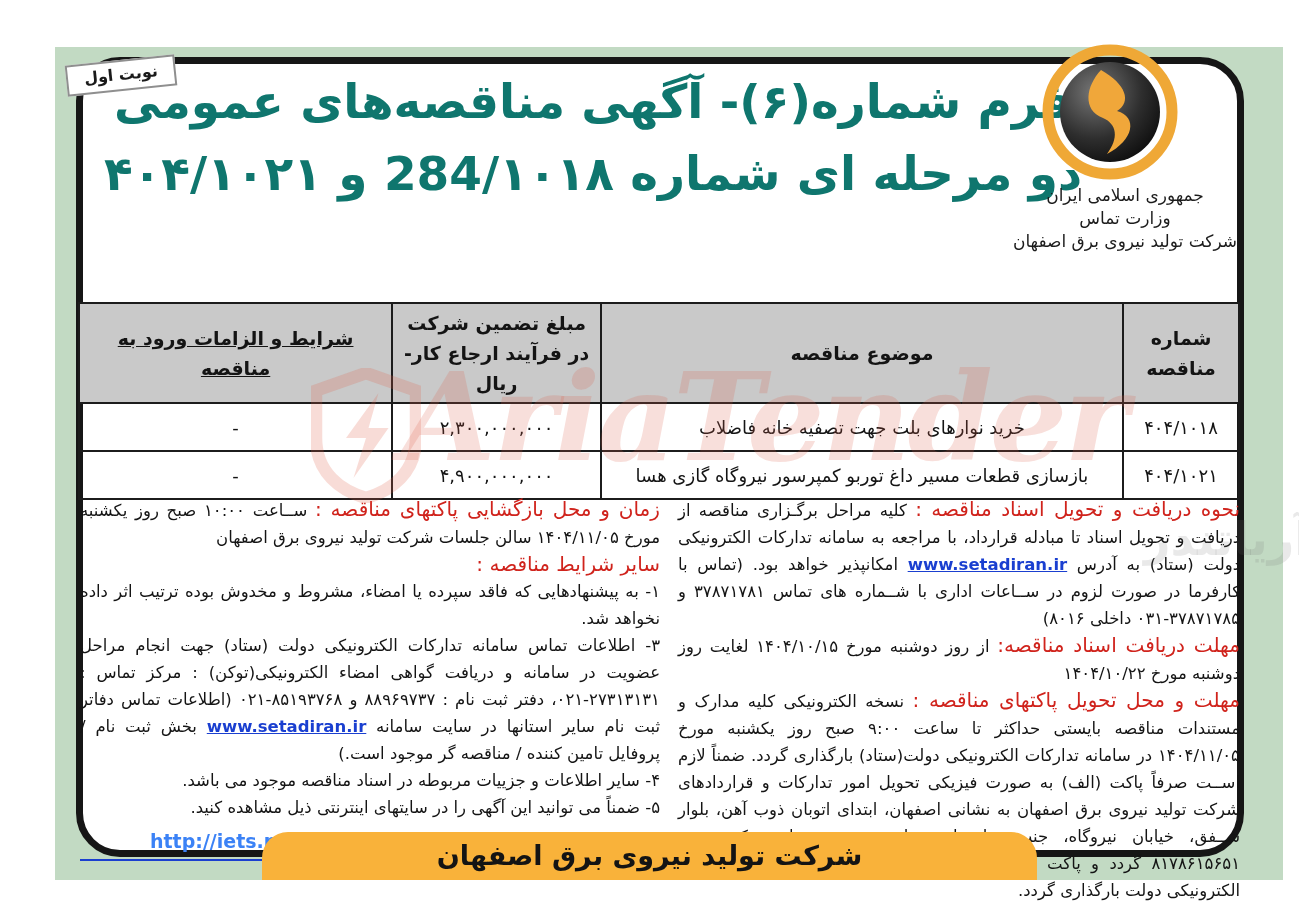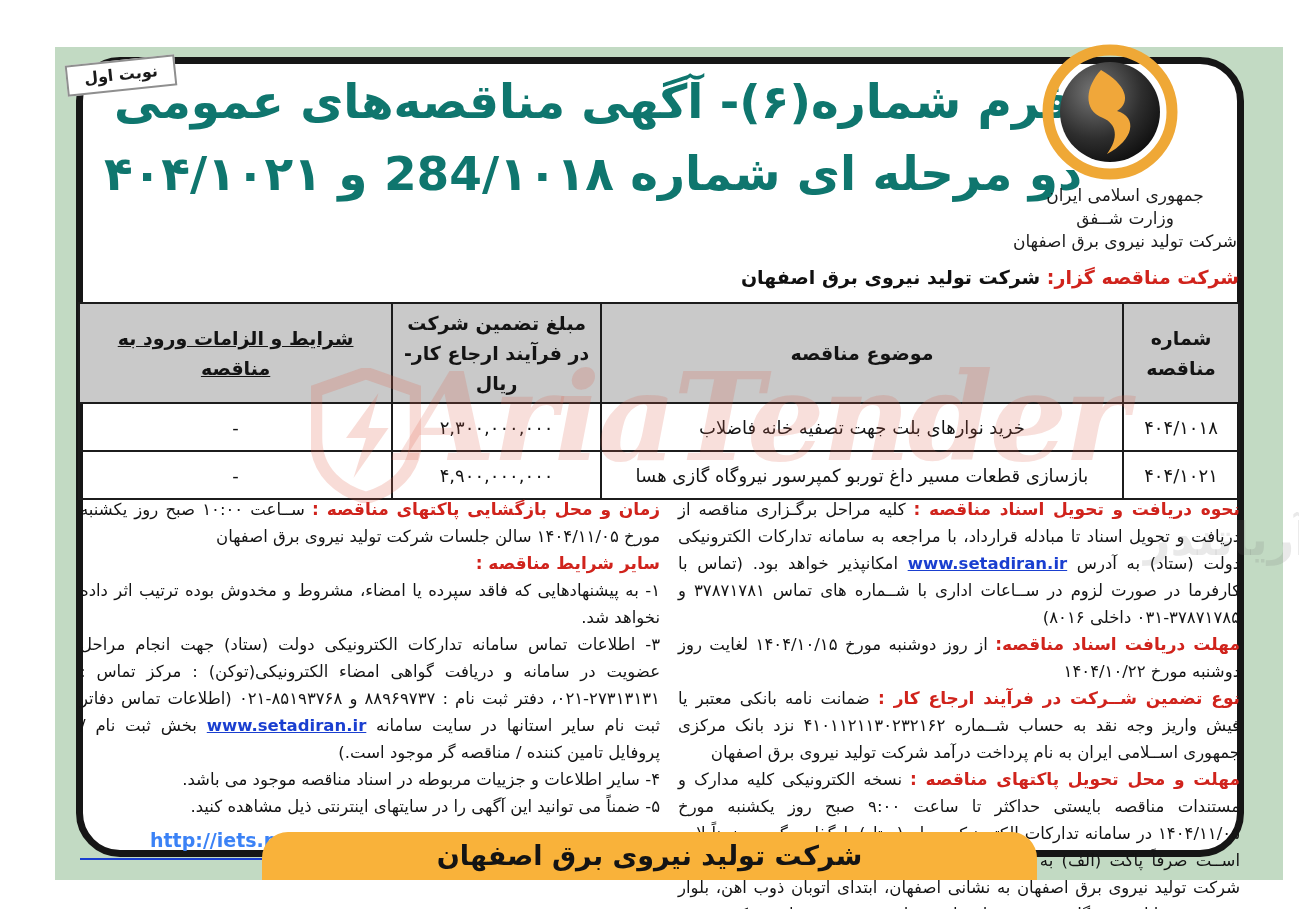--- a/index.html
+++ b/index.html
@@ -33,21 +33,21 @@
   
   .tbl { position:absolute; left:78px; top:302px; width:1162px; border-collapse:collapse; z-index:3; }
   .tbl th, .tbl td { border:2.5px solid #1c1c1c; text-align:center; vertical-align:middle; color:#141414; }
   .tbl th { background:#c9c9c9; font-size:19px; font-weight:bold; height:92px; line-height:30px; padding:4px 10px; }
   .tbl td { background:transparent; font-size:18px; height:48px; padding:2px 8px; }
   .col-num { width:10%; } .col-sub { width:45%; } .col-gua { width:18%; } .col-con { width:27%;text-decoration:underline; }
   
   .cols { position:absolute; left:80px; top:496px; width:1160px; display:flex; direction:rtl; gap:18px; z-index:3; }
   .colR, .colL { width:50%; font-size:16.5px; line-height:27px; color:#141414; text-align:justify; }
   .colR p, .colL p { margin:0; }
-  .sec-lbl { color:#d0231c; font-weight:bold; font-size:17px; }
+  .sec-lbl { color:#d0231c; font-weight:normal; font-size:20px; }
   a.doclink { color:#1a3fd0; font-weight:bold; text-decoration:underline; direction:ltr; unicode-bidi:embed; }
   .links-row {
     display:flex; direction:ltr; justify-content:space-between; align-items:flex-end;
     padding:2px 28px 4px 70px; border-bottom:2.5px solid #1a3fd0; margin-top:5px;
   }
   .links-row a { color:#3b82f6; font-weight:600; font-size:19px; text-decoration:none; }
   
   .footer-bar {
     position:absolute; left:262px; top:832px; width:775px; height:48px; background:#f9b23a;
     border-radius:26px 26px 0 0; text-align:center; z-index:7;
@@ -86,27 +86,24 @@
         </radialGradient>
       </defs>
       <circle cx="0" cy="0" r="62" fill="none" stroke="#efa836" stroke-width="11"></circle>
       <circle cx="0" cy="0" r="50" fill="url(#gDark)"></circle>
       <path d="M -9 -42 C 16 -28 22 -10 7 -1 C 28 5 24 28 -3 42 C 9 26 7 12 -7 6 C -28 -2 -24 -26 -9 -42 Z" fill="#f0a73a"></path>
     </svg>
   </div>
 
   <div class="org-block">
     <div>جمهوری اسلامی ایران</div>
-    <div>وزارت شــفق</div>
+    <div>وزارت تماس</div>
     <div>شرکت تولید نیروی برق اصفهان</div>
   </div>
 
-  <div class="tenderer">
-    <span class="red-lbl">شرکت مناقصه گزار:</span><b> شرکت تولید نیروی برق اصفهان</b>
-  </div>
 
   <table class="tbl" dir="rtl">
     <thead>
       <tr>
         <th class="col-num">شماره مناقصه</th>
         <th class="col-sub">موضوع مناقصه</th>
         <th class="col-gua">مبلغ تضمین شرکت در فرآیند ارجاع کار- ریال</th>
         <th class="col-con">شرایط و الزامات ورود به مناقصه</th>
       </tr>
     </thead>
@@ -127,23 +124,20 @@
   </table>
 
   <div class="cols">
 
     <div class="colR">
       <p>
         <span class="sec-lbl">نحوه دریافت و تحویل اسناد مناقصه :</span><span> کلیه مراحل برگـزاری مناقصه از دریافت و تحویل اسناد تا مبادله قرارداد، با مراجعه به سامانه تدارکات الکترونیکی دولت (ستاد) به آدرس </span><a class="doclink" href="#">www.setadiran.ir</a><span> امکانپذیر خواهد بود. (تماس با کارفرما در صورت لزوم در ســاعات اداری با شــماره های تماس ۳۷۸۷۱۷۸۱ و ۳۷۸۷۱۷۸۵-۰۳۱ داخلی ۸۰۱۶)</span>
       </p>
       <p>
         <span class="sec-lbl">مهلت دریافت اسناد مناقصه:</span><span> از روز دوشنبه مورخ ۱۴۰۴/۱۰/۱۵ لغایت روز دوشنبه مورخ ۱۴۰۴/۱۰/۲۲</span>
-      </p>
-      <p>
-        <span class="sec-lbl">نوع تضمین شــرکت در فرآیند ارجاع کار :</span><span> ضمانت نامه بانکی معتبر یا فیش واریز وجه نقد به حساب شــماره ۴۱۰۱۱۲۱۱۳۰۲۳۲۱۶۲ نزد بانک مرکزی جمهوری اســلامی ایران به نام پرداخت درآمد شرکت تولید نیروی برق اصفهان</span>
       </p>
       <p>
         <span class="sec-lbl">مهلت و محل تحویل پاکتهای مناقصه :</span><span> نسخه الکترونیکی کلیه مدارک و مستندات مناقصه بایستی حداکثر تا ساعت ۹:۰۰ صبح روز یکشنبه مورخ ۱۴۰۴/۱۱/۰۵ در سامانه تدارکات الکترونیکی دولت(ستاد) بارگذاری گردد. ضمناً لازم اســت صرفاً پاکت (الف) به صورت فیزیکی تحویل امور تدارکات و قراردادهای شرکت تولید نیروی برق اصفهان به نشانی اصفهان، ابتدای اتوبان ذوب آهن، بلوار شــفق، خیابان نیروگاه، جنب ساختمان معاونت بهره برداری، کد پستی ۸۱۷۸۶۱۵۶۵۱ گردد و پاکت های (ب) و (ج) صرفاً از طریق سامانه تدارکات الکترونیکی دولت بارگذاری گردد.</span>
       </p>
     </div>
 
     <div class="colL">
       <p>
         <span class="sec-lbl">زمان و محل بازگشایی پاکتهای مناقصه :</span><span> ســاعت ۱۰:۰۰ صبح روز یکشنبه مورخ ۱۴۰۴/۱۱/۰۵ سالن جلسات شرکت تولید نیروی برق اصفهان</span>
       </p>

